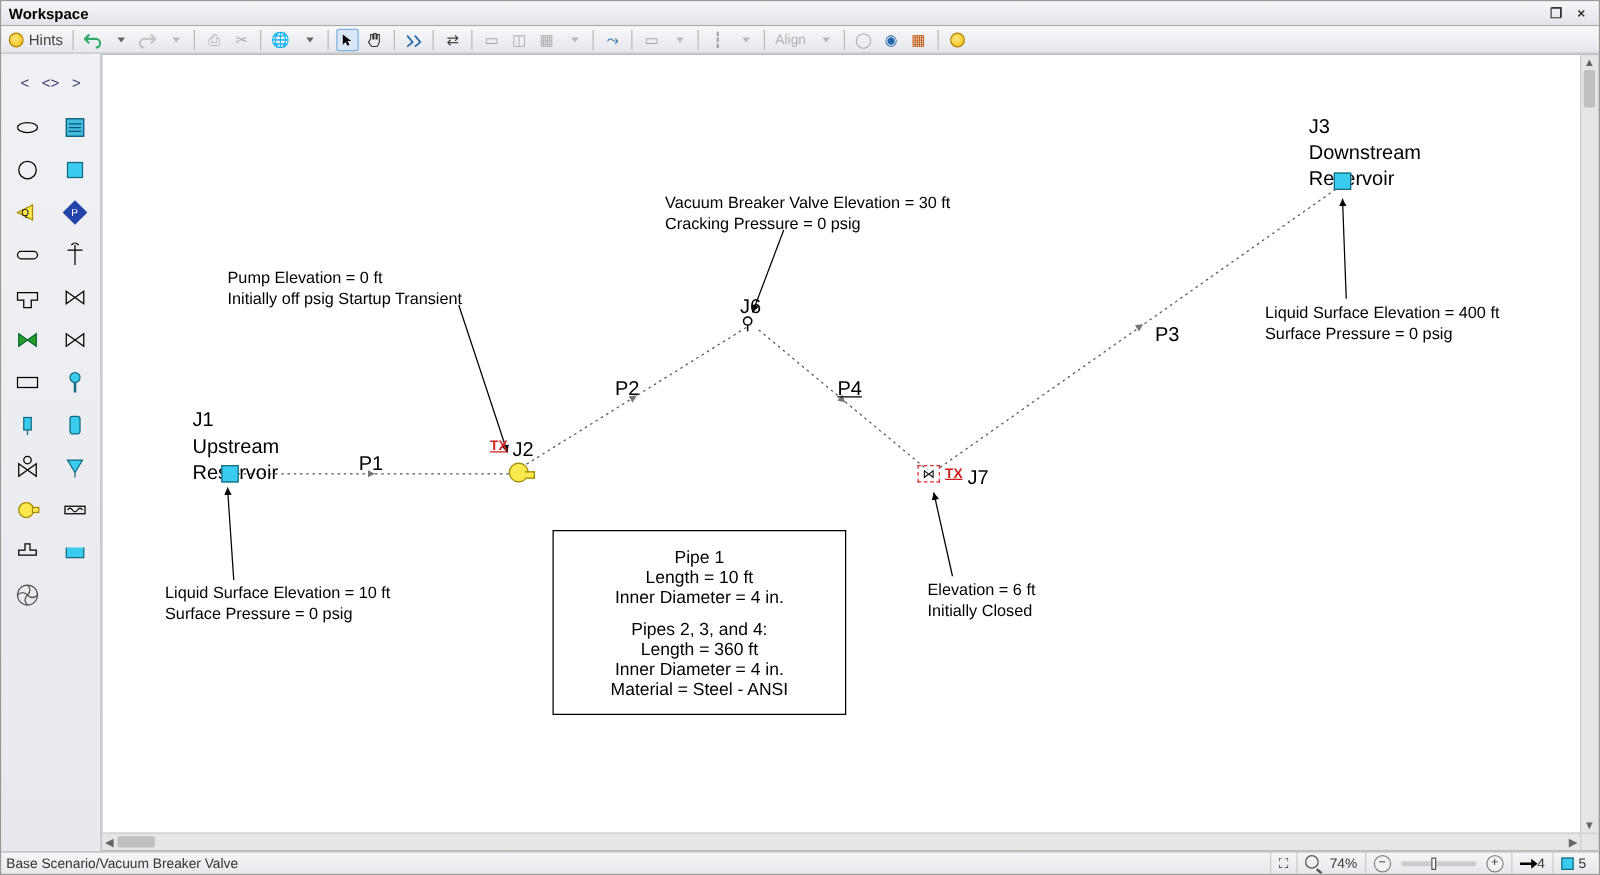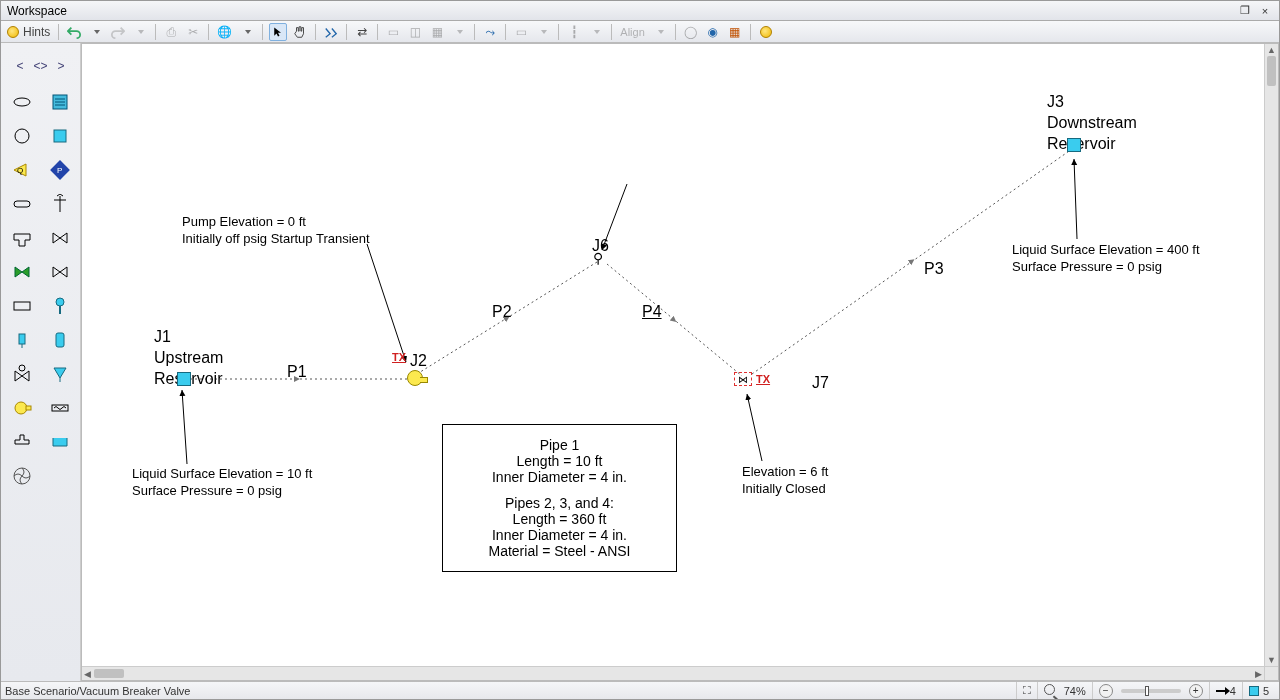--- a/index.html
+++ b/index.html
@@ -15,21 +15,21 @@
   }
 
   
   .titlebar {
     height: 20px;
     background: linear-gradient(#f5f6f8, #e2e4ea);
     border-bottom: 1px solid #aaa;
     display: flex;
     align-items: center;
     padding: 0 6px;
-    font-weight: normal;
+    font-weight: bold;
   }
   .titlebar .spacer { flex: 1; }
   .win-btn {
     width: 16px; height: 14px;
     display: inline-flex; align-items:center; justify-content:center;
     margin-left: 4px;
     cursor: pointer;
     color:#333;
     font-size:11px;
   }
@@ -478,38 +478,42 @@
 
     <span class="red-txt" style="position:absolute;left:310px;top:307px;">TX</span>
     <div class="lbl small" style="left:328px;top:307px;">J2</div>
     <div class="node pump-body" style="left:325px;top:326px;"></div>
 
     <div class="lbl small" style="left:410px;top:258px;">P2</div>
 
     <div class="lbl small" style="left:510px;top:192px;">J6</div>
     <div class="node vbv-sym" style="left:511px;top:206px;">⚲</div>
 
-    <div class="lbl small" style="left:560px;top:258px;text-decoration:underline;">P4</div>
+    <div class="lbl small" style="left:588px;top:258px;text-decoration:underline;">P4</div>
 
     <div class="node valve-closed" style="left:652px;top:328px;">⋈</div>
     <span class="red-txt" style="position:absolute;left:674px;top:329px;">TX</span>
-    <div class="lbl small" style="left:692px;top:329px;margin-left:38px;">J7</div>
+    <div class="lbl small" style="left:692px;top:329px;">J7</div>
 
     <div class="lbl small" style="left:842px;top:215px;">P3</div>
 
     <div class="lbl small" style="left:965px;top:48px;">
       <span>J3</span><br>
       <span>Downstream</span><br>
       <span>Reservoir</span>
     </div>
     <div class="node reservoir" style="left:985px;top:94px;"></div>
 
     <div class="lbl" style="left:100px;top:170px;">
       <span>Pump Elevation = 0 ft</span><br>
       <span>Initially off psig Startup Transient</span>
+    </div>
+    <div class="lbl" style="left:450px;top:110px;">
+      <span>Vacuum Breaker Valve Elevation = 30 ft</span><br>
+      <span>Cracking Pressure = 0 psig</span>
     </div>
     <div class="lbl" style="left:50px;top:422px;">
       <span>Liquid Surface Elevation = 10 ft</span><br>
       <span>Surface Pressure = 0 psig</span>
     </div>
     <div class="lbl" style="left:660px;top:420px;">
       <span>Elevation = 6 ft</span><br>
       <span>Initially Closed</span>
     </div>
     <div class="lbl" style="left:930px;top:198px;">

